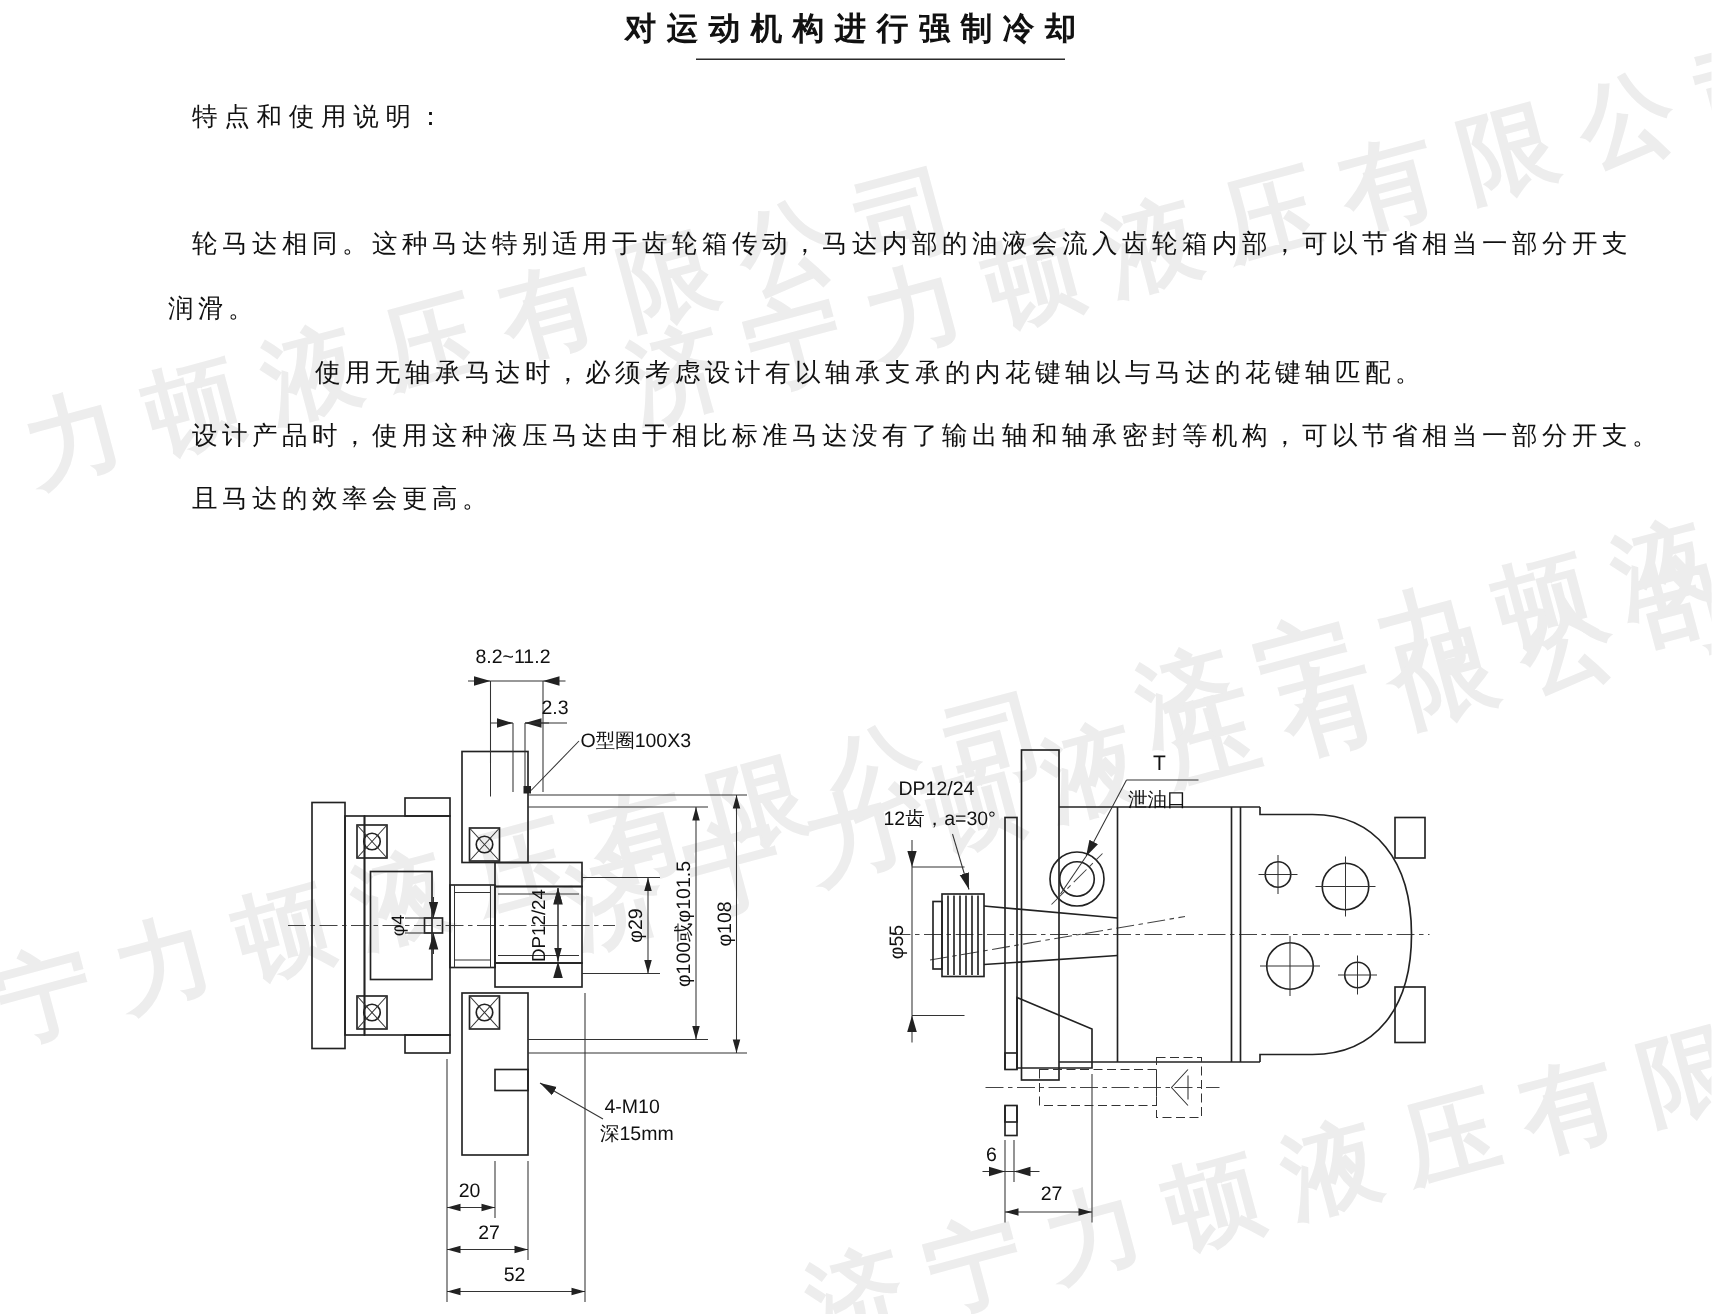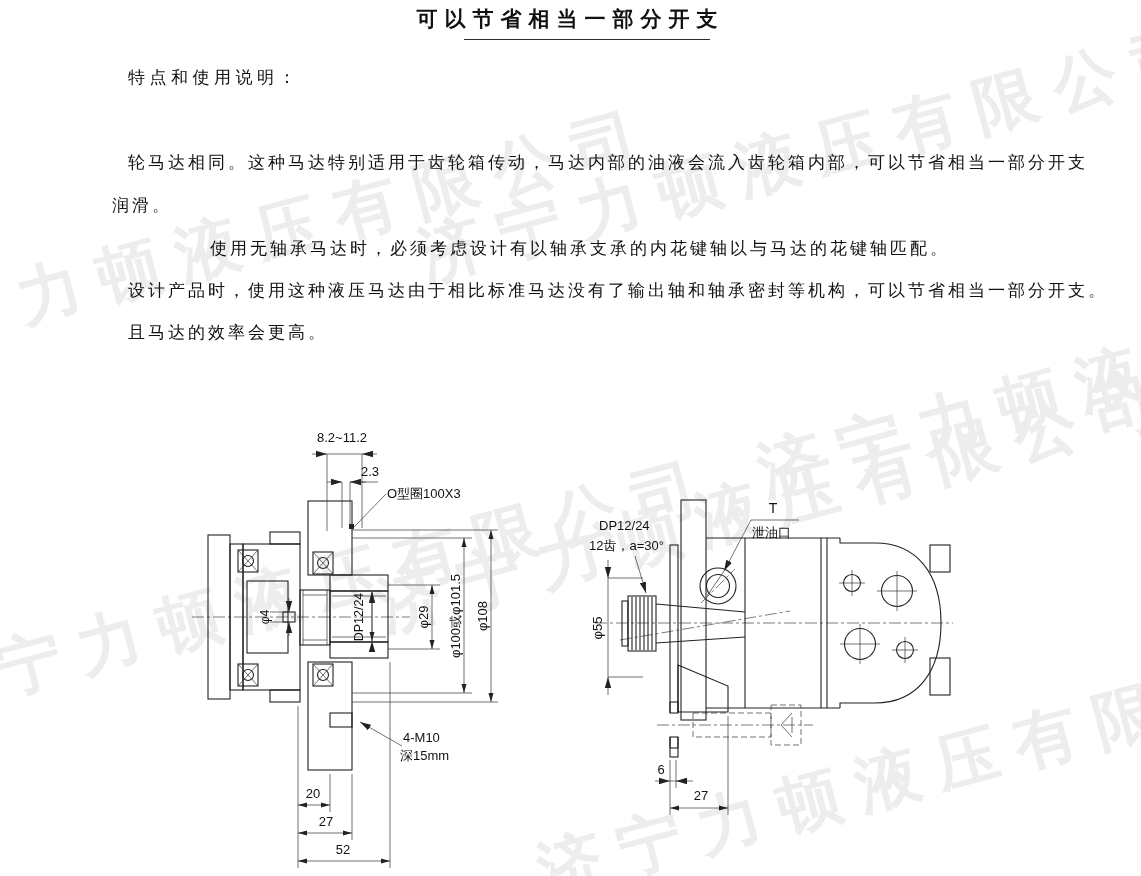--- a/index.html
+++ b/index.html
@@ -33,21 +33,21 @@
 
 <div class="wm" style="left:-140px;top:300px">济宁力顿液压有限公司</div>
 <div class="wm" style="left:420px;top:215px">济宁力顿液压有限公司</div>
 <div class="wm" style="left:-80px;top:650px">济宁力顿液压有限公司</div>
 <div class="wm" style="left:380px;top:565px">济宁力顿液压有限公司</div>
 <div class="wm" style="left:540px;top:830px">济宁力顿液压有限公司</div>
 <div class="wm" style="left:760px;top:430px">济宁力顿液压有限公司</div>
 
 <div class="layer">
 
-  <div class="doc-title">可以节省相当一部分开支</div>
+  <div class="doc-title">对运动机构进行强制冷却</div>
   <div class="title-rule"></div>
 
   <div class="tline heading" style="left:128px;top:66px">特点和使用说明：</div>
   <div class="tline" style="left:128px;top:151px">轮马达相同。这种马达特别适用于齿轮箱传动，马达内部的油液会流入齿轮箱内部，可以节省相当一部分开支</div>
   <div class="tline" style="left:112px;top:194px">润滑。</div>
   <div class="tline" style="left:210px;top:237px">使用无轴承马达时，必须考虑设计有以轴承支承的内花键轴以与马达的花键轴匹配。</div>
   <div class="tline" style="left:128px;top:279px">设计产品时，使用这种液压马达由于相比标准马达没有了输出轴和轴承密封等机构，可以节省相当一部分开支。</div>
   <div class="tline" style="left:128px;top:321px">且马达的效率会更高。</div>
 
   <svg style="left:190px;top:428px" width="320" height="445" viewBox="0 0 320 445">

